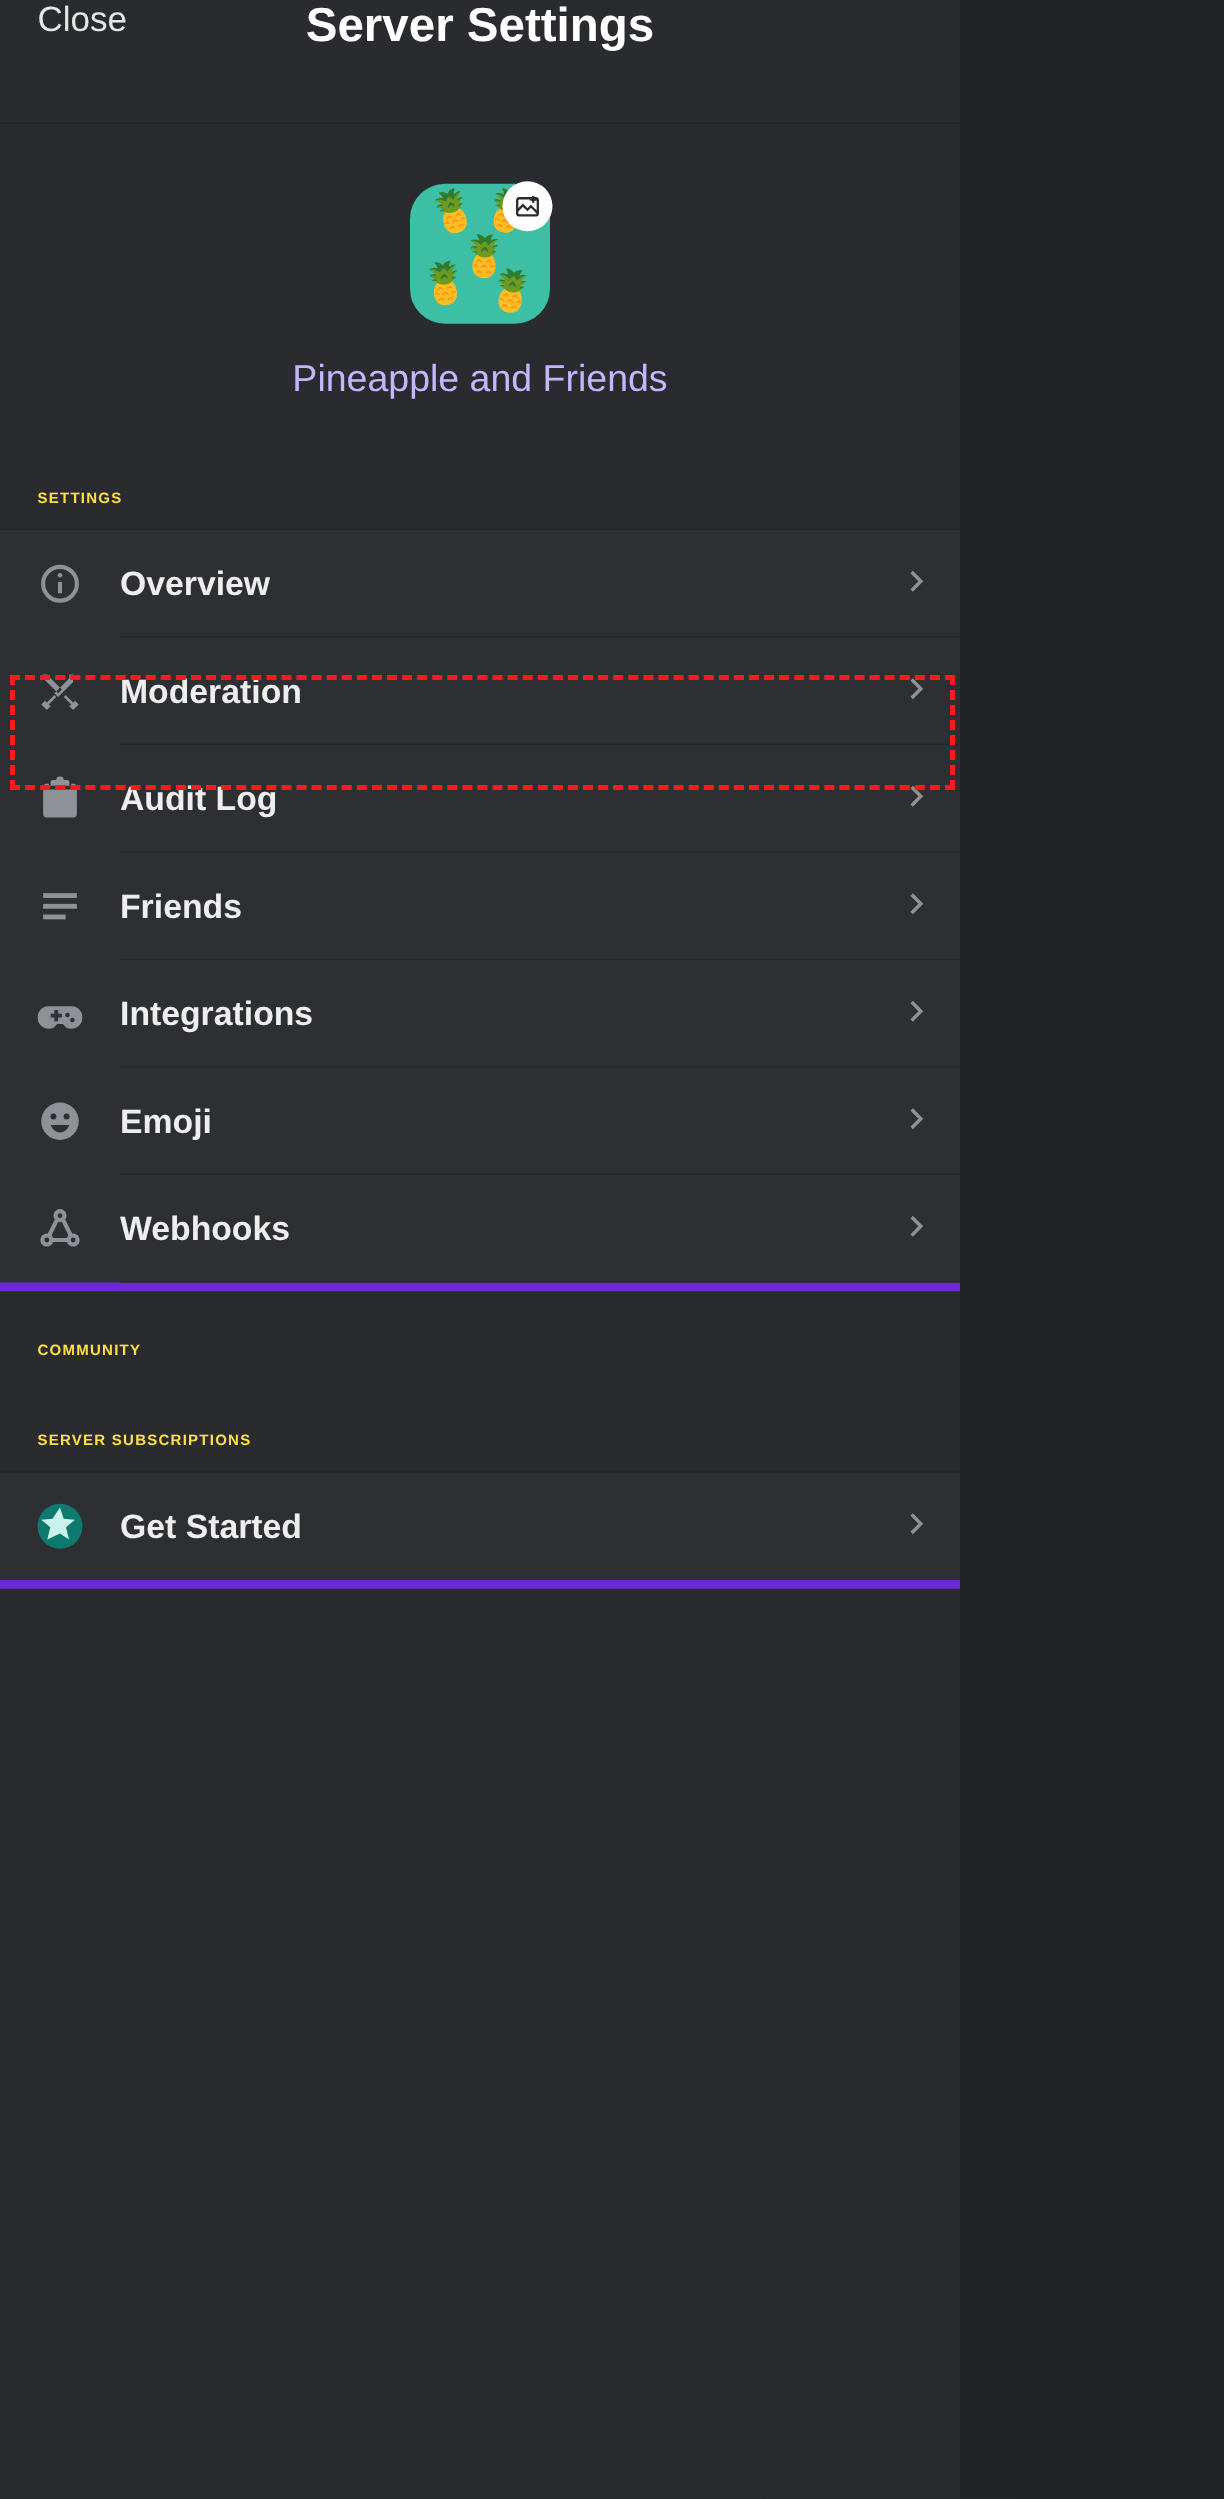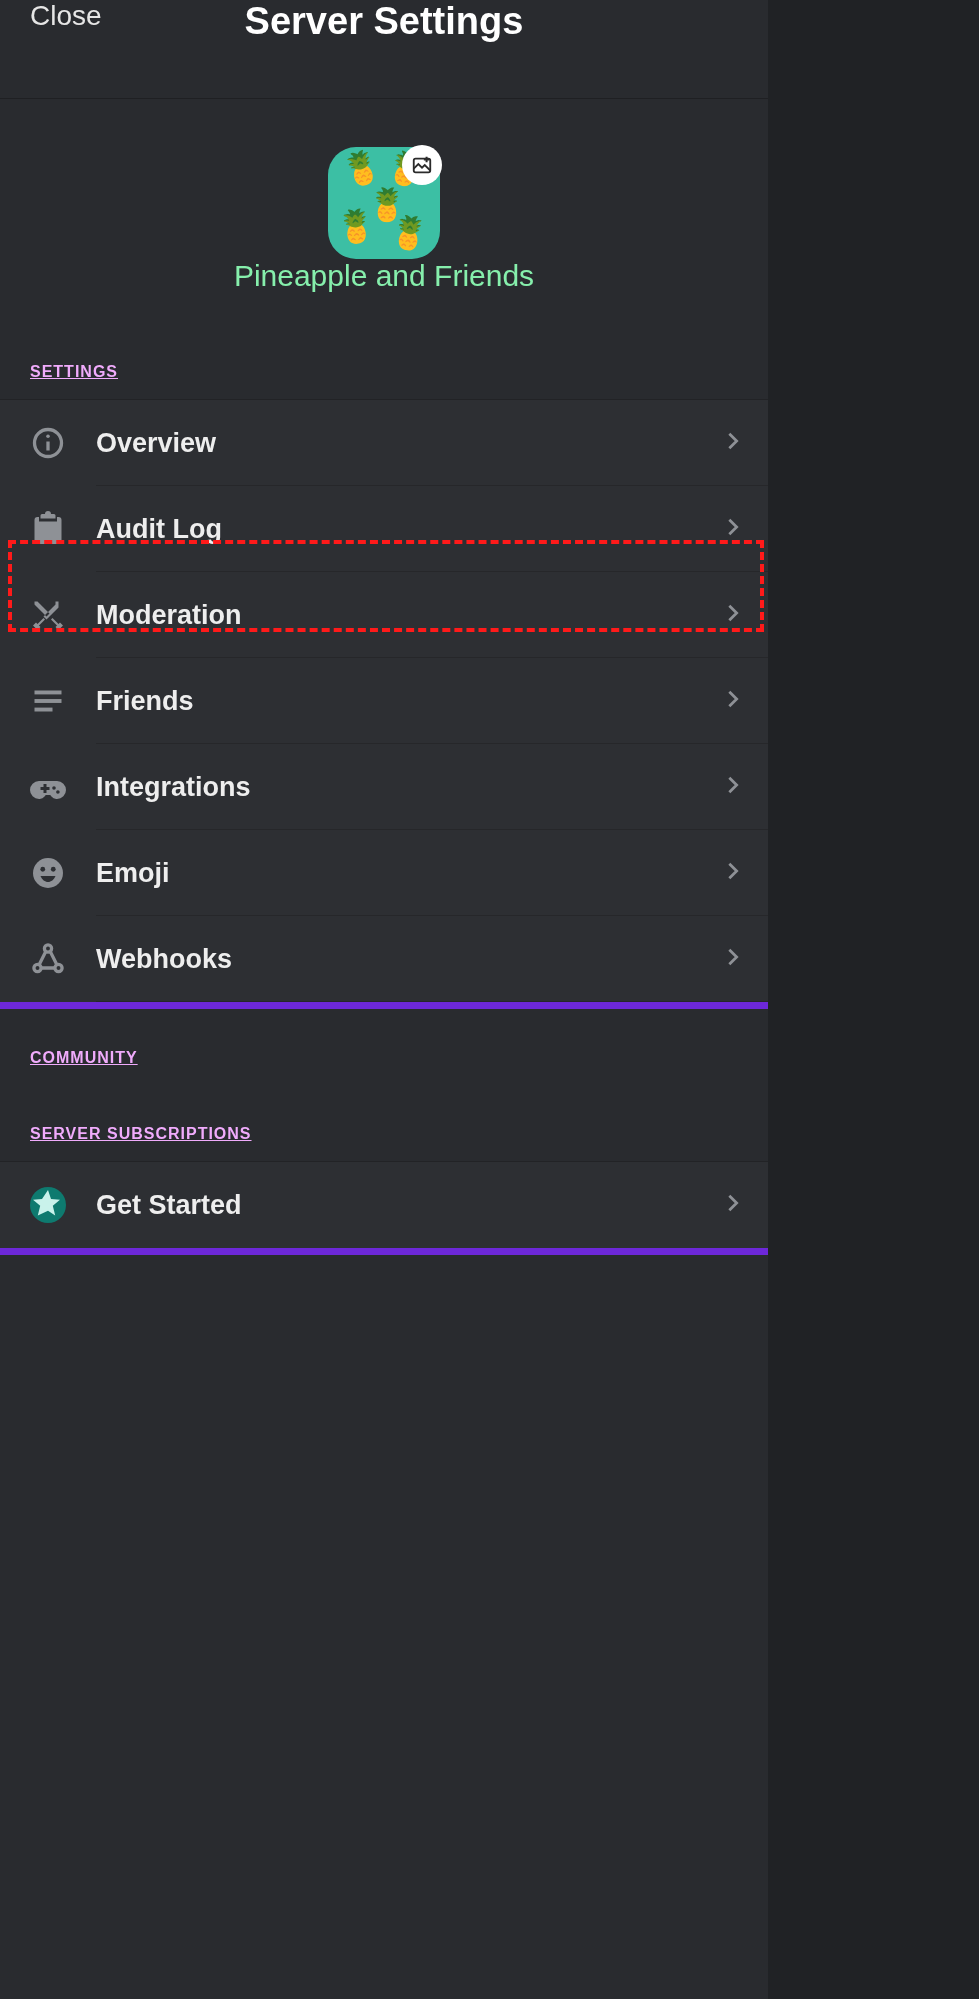--- a/index.html
+++ b/index.html
@@ -69,32 +69,32 @@
     width: 40px;
     height: 40px;
     background: #ffffff;
     border-radius: 50%;
     display: flex;
     align-items: center;
     justify-content: center;
   }
   .edit-badge svg { width: 22px; height: 22px; }
   .server-name {
+    margin-top: 28px;
     font-size: 30px;
     font-weight: 500;
-    color: #86efac;
+    color: #c4b5fd;
   }
   .section-header {
     padding: 0 30px 18px 30px;
-    font-size: 16px;
+    font-size: 12px;
     letter-spacing: 1px;
-    color: #f0abfc;
+    color: #fde047;
     font-weight: 600;
     margin-top: 40px;
-    text-decoration: underline;
   }
   .section-header.first { margin-top: 0; }
   .list {
     background: #2d2f33;
     border-top: 1px solid #222326;
     border-bottom: 7px solid #6d28d9;
   }
   .row {
     display: flex;
     align-items: center;
@@ -186,38 +186,38 @@
       <span class="label">Overview</span>
       <span class="chevron"><svg viewBox="0 0 24 24" fill="none" stroke="currentColor" stroke-width="3">
             <path d="M8 4l8 8-8 8"></path>
           </svg></span>
       <div class="divider"></div>
     </div>
 
     <div class="row">
       <span class="icon-slot">
         <svg viewBox="0 0 24 24" fill="currentColor">
+            <path d="M5 3l8 8-2 2-8-8V3h2zm14 0h-2v2l-8 8 2 2 8-8V3zM4 17l3 3-2 2-3-3 2-2zm16 0l-3 3 2 2 3-3-2-2zM9 14l1 1-4 4-1-1 4-4zm6 0l4 4-1 1-4-4 1-1z"></path>
+          </svg>
+      </span>
+      <span class="label">Moderation</span>
+      <span class="chevron"><svg viewBox="0 0 24 24" fill="none" stroke="currentColor" stroke-width="3">
+            <path d="M8 4l8 8-8 8"></path>
+          </svg></span>
+      <div class="divider"></div>
+    </div>
+
+    <div class="row">
+      <span class="icon-slot">
+        <svg viewBox="0 0 24 24" fill="currentColor">
             <path d="M16 2h-2a2 2 0 00-4 0H8a1 1 0 00-1 1v2h10V3a1 1 0 00-1-1z"></path>
             <path d="M18 4h1a2 2 0 012 2v14a2 2 0 01-2 2H5a2 2 0 01-2-2V6a2 2 0 012-2h1v3h12V4zM7 11h10v2H7v-2zm0 4h7v2H7v-2z"></path>
           </svg>
       </span>
       <span class="label">Audit Log</span>
-      <span class="chevron"><svg viewBox="0 0 24 24" fill="none" stroke="currentColor" stroke-width="3">
-            <path d="M8 4l8 8-8 8"></path>
-          </svg></span>
-      <div class="divider"></div>
-    </div>
-
-    <div class="row">
-      <span class="icon-slot">
-        <svg viewBox="0 0 24 24" fill="currentColor">
-            <path d="M5 3l8 8-2 2-8-8V3h2zm14 0h-2v2l-8 8 2 2 8-8V3zM4 17l3 3-2 2-3-3 2-2zm16 0l-3 3 2 2 3-3-2-2zM9 14l1 1-4 4-1-1 4-4zm6 0l4 4-1 1-4-4 1-1z"></path>
-          </svg>
-      </span>
-      <span class="label">Moderation</span>
       <span class="chevron"><svg viewBox="0 0 24 24" fill="none" stroke="currentColor" stroke-width="3">
             <path d="M8 4l8 8-8 8"></path>
           </svg></span>
       <div class="divider"></div>
     </div>
 
     <div class="row">
       <span class="icon-slot">
         <svg viewBox="0 0 24 24" fill="currentColor">
             <rect x="3" y="5" width="18" height="2.6"></rect>

